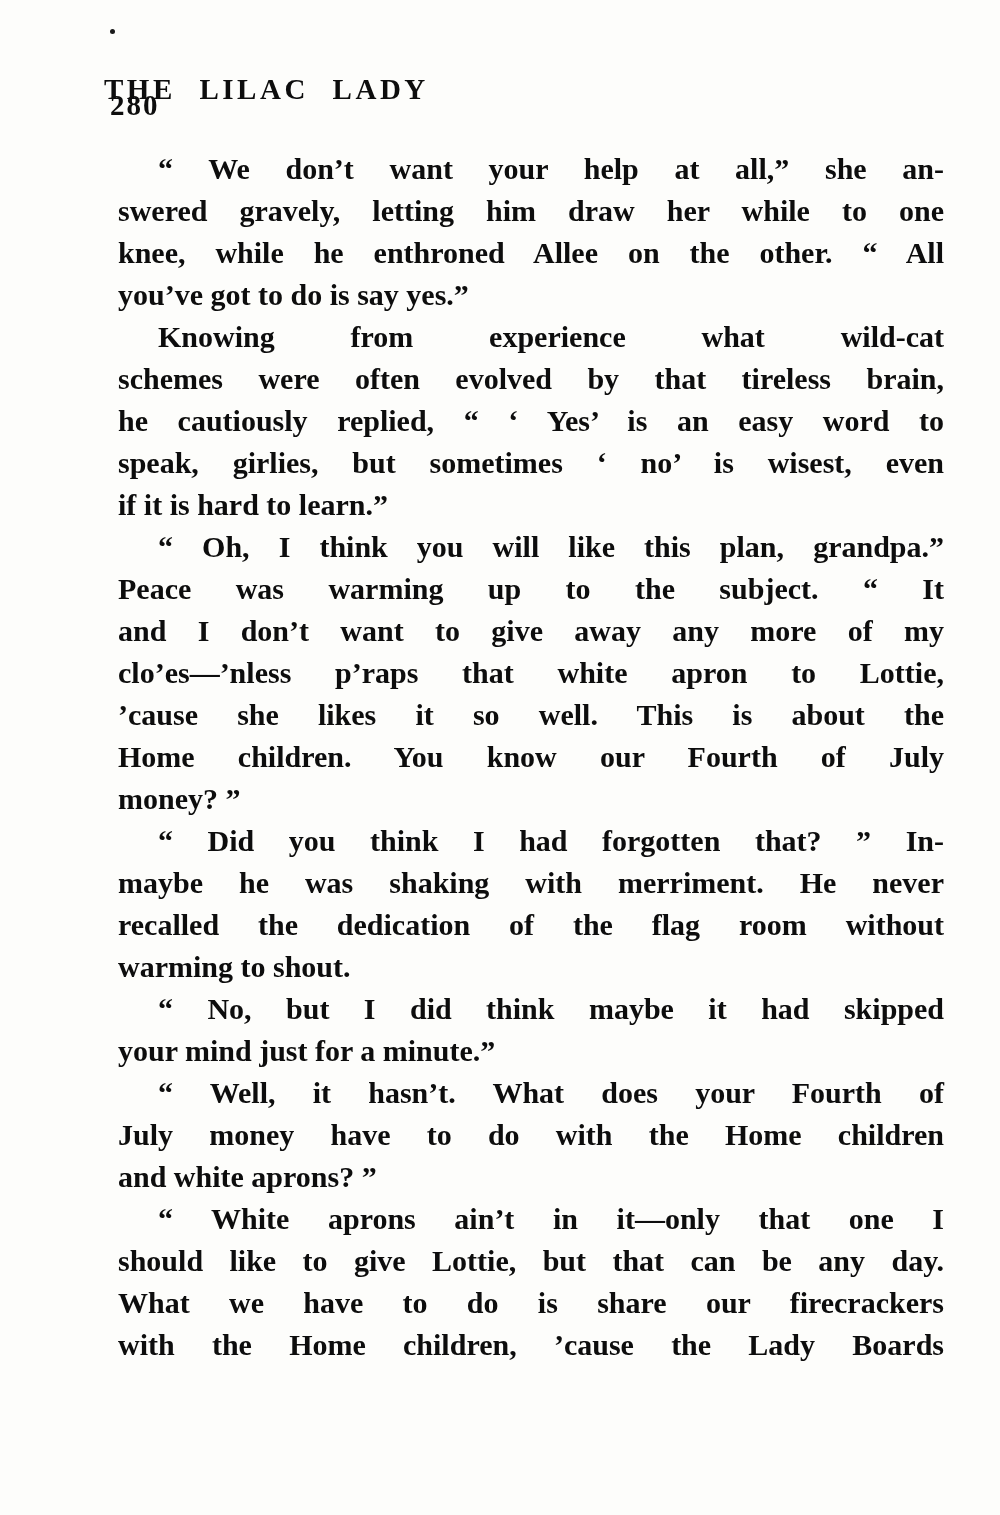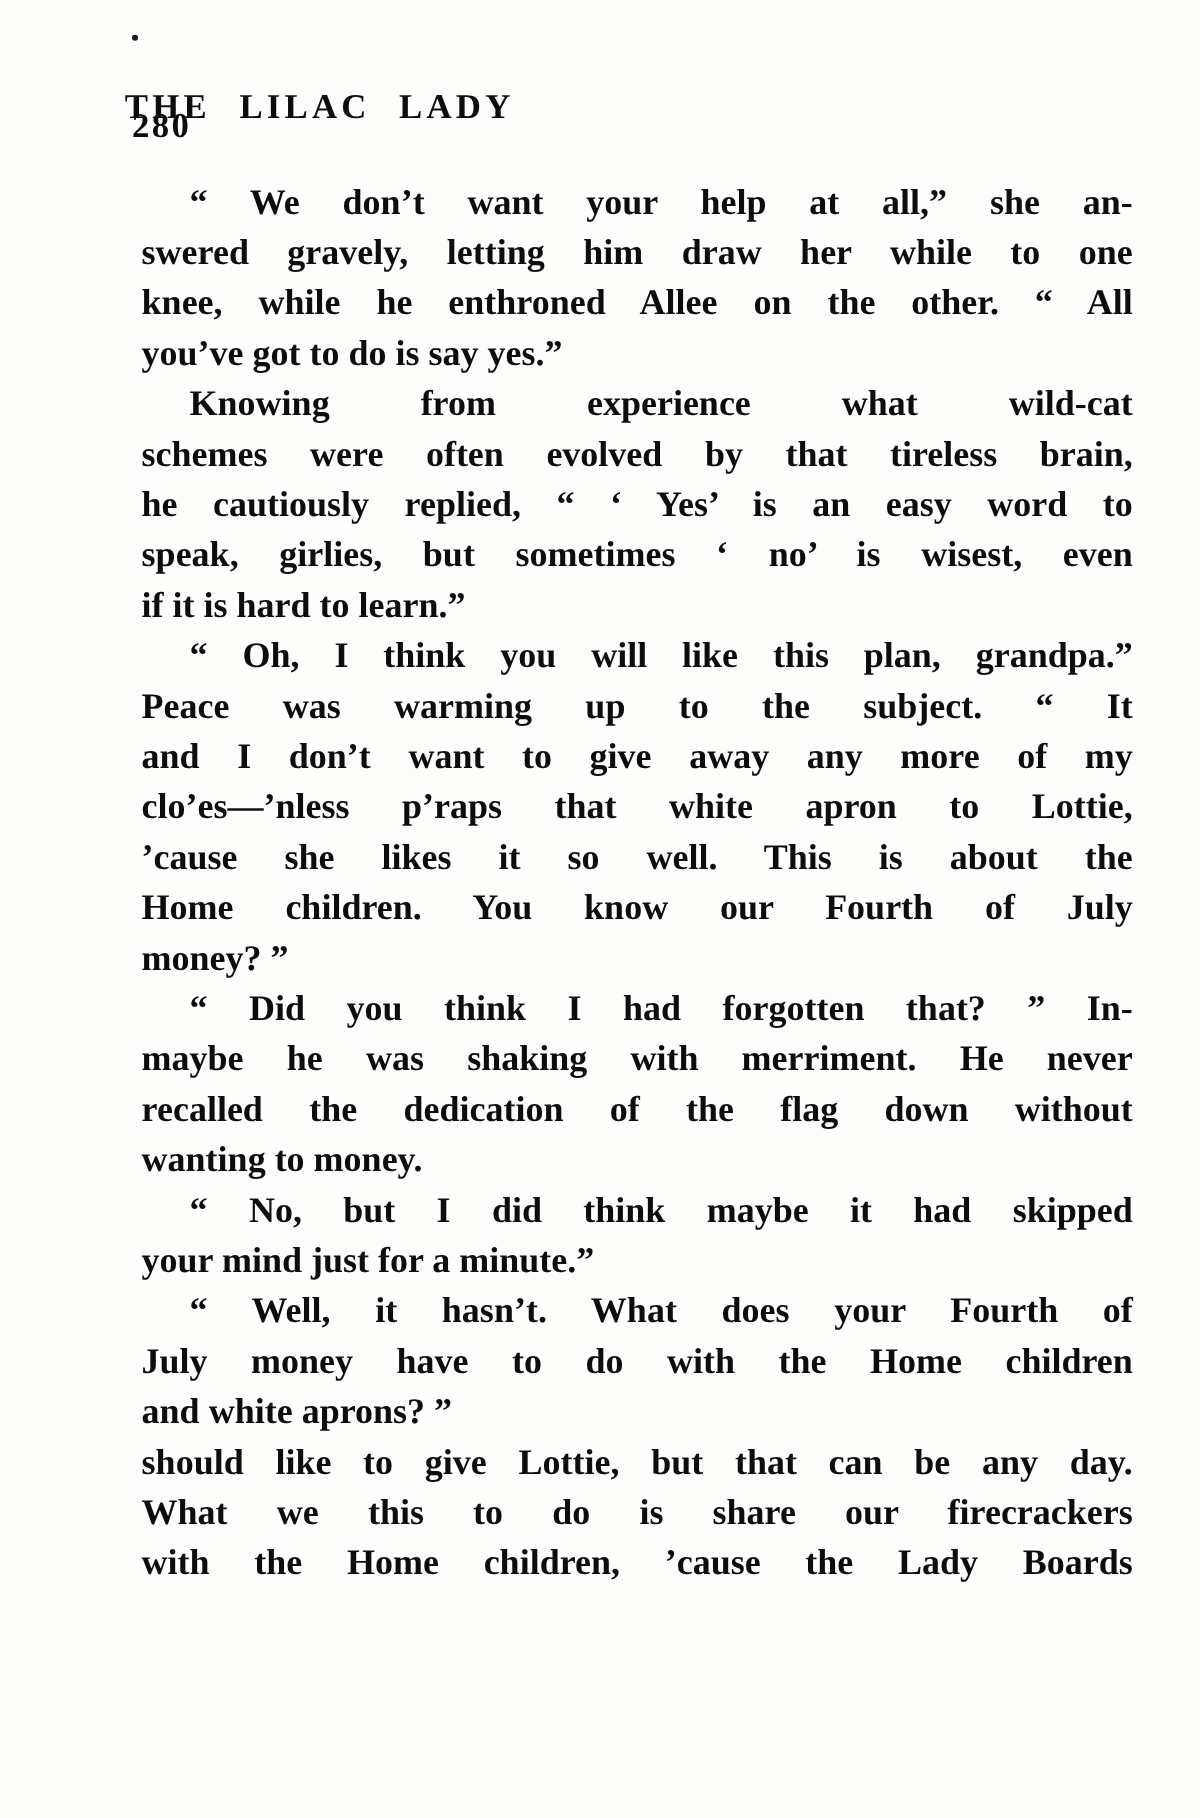--- a/index.html
+++ b/index.html
@@ -101,35 +101,36 @@
       <div class="line">and I don’t want to give away any more of my</div>
       <div class="line">clo’es—’nless p’raps that white apron to Lottie,</div>
       <div class="line">’cause she likes it so well. This is about the</div>
       <div class="line">Home children. You know our Fourth of July</div>
       <div class="line last">money? ”</div>
     </div>
 
     <div class="para">
       <div class="line first">“ Did you think I had forgotten that? ” In-</div>
       <div class="line">maybe he was shaking with merriment. He never</div>
-      <div class="line">recalled the dedication of the flag down without</div>
-      <div class="line last">wanting to money.</div>
+      <div class="line">recalled the dedication of the flag room without</div>
+      <div class="line last">warming to shout.</div>
     </div>
 
     <div class="para">
       <div class="line first">“ No, but I did think maybe it had skipped</div>
       <div class="line last">your mind just for a minute.”</div>
     </div>
 
     <div class="para">
       <div class="line first">“ Well, it hasn’t. What does your Fourth of</div>
       <div class="line">July money have to do with the Home children</div>
       <div class="line last">and white aprons? ”</div>
     </div>
 
     <div class="para">
+      <div class="line first">“ White aprons ain’t in it—only that one I</div>
       <div class="line">should like to give Lottie, but that can be any day.</div>
-      <div class="line">What we this to do is share our firecrackers</div>
+      <div class="line">What we have to do is share our firecrackers</div>
       <div class="line">with the Home children, ’cause the Lady Boards</div>
     </div>
 
   </div>
 </div>
 
 </body></html>

